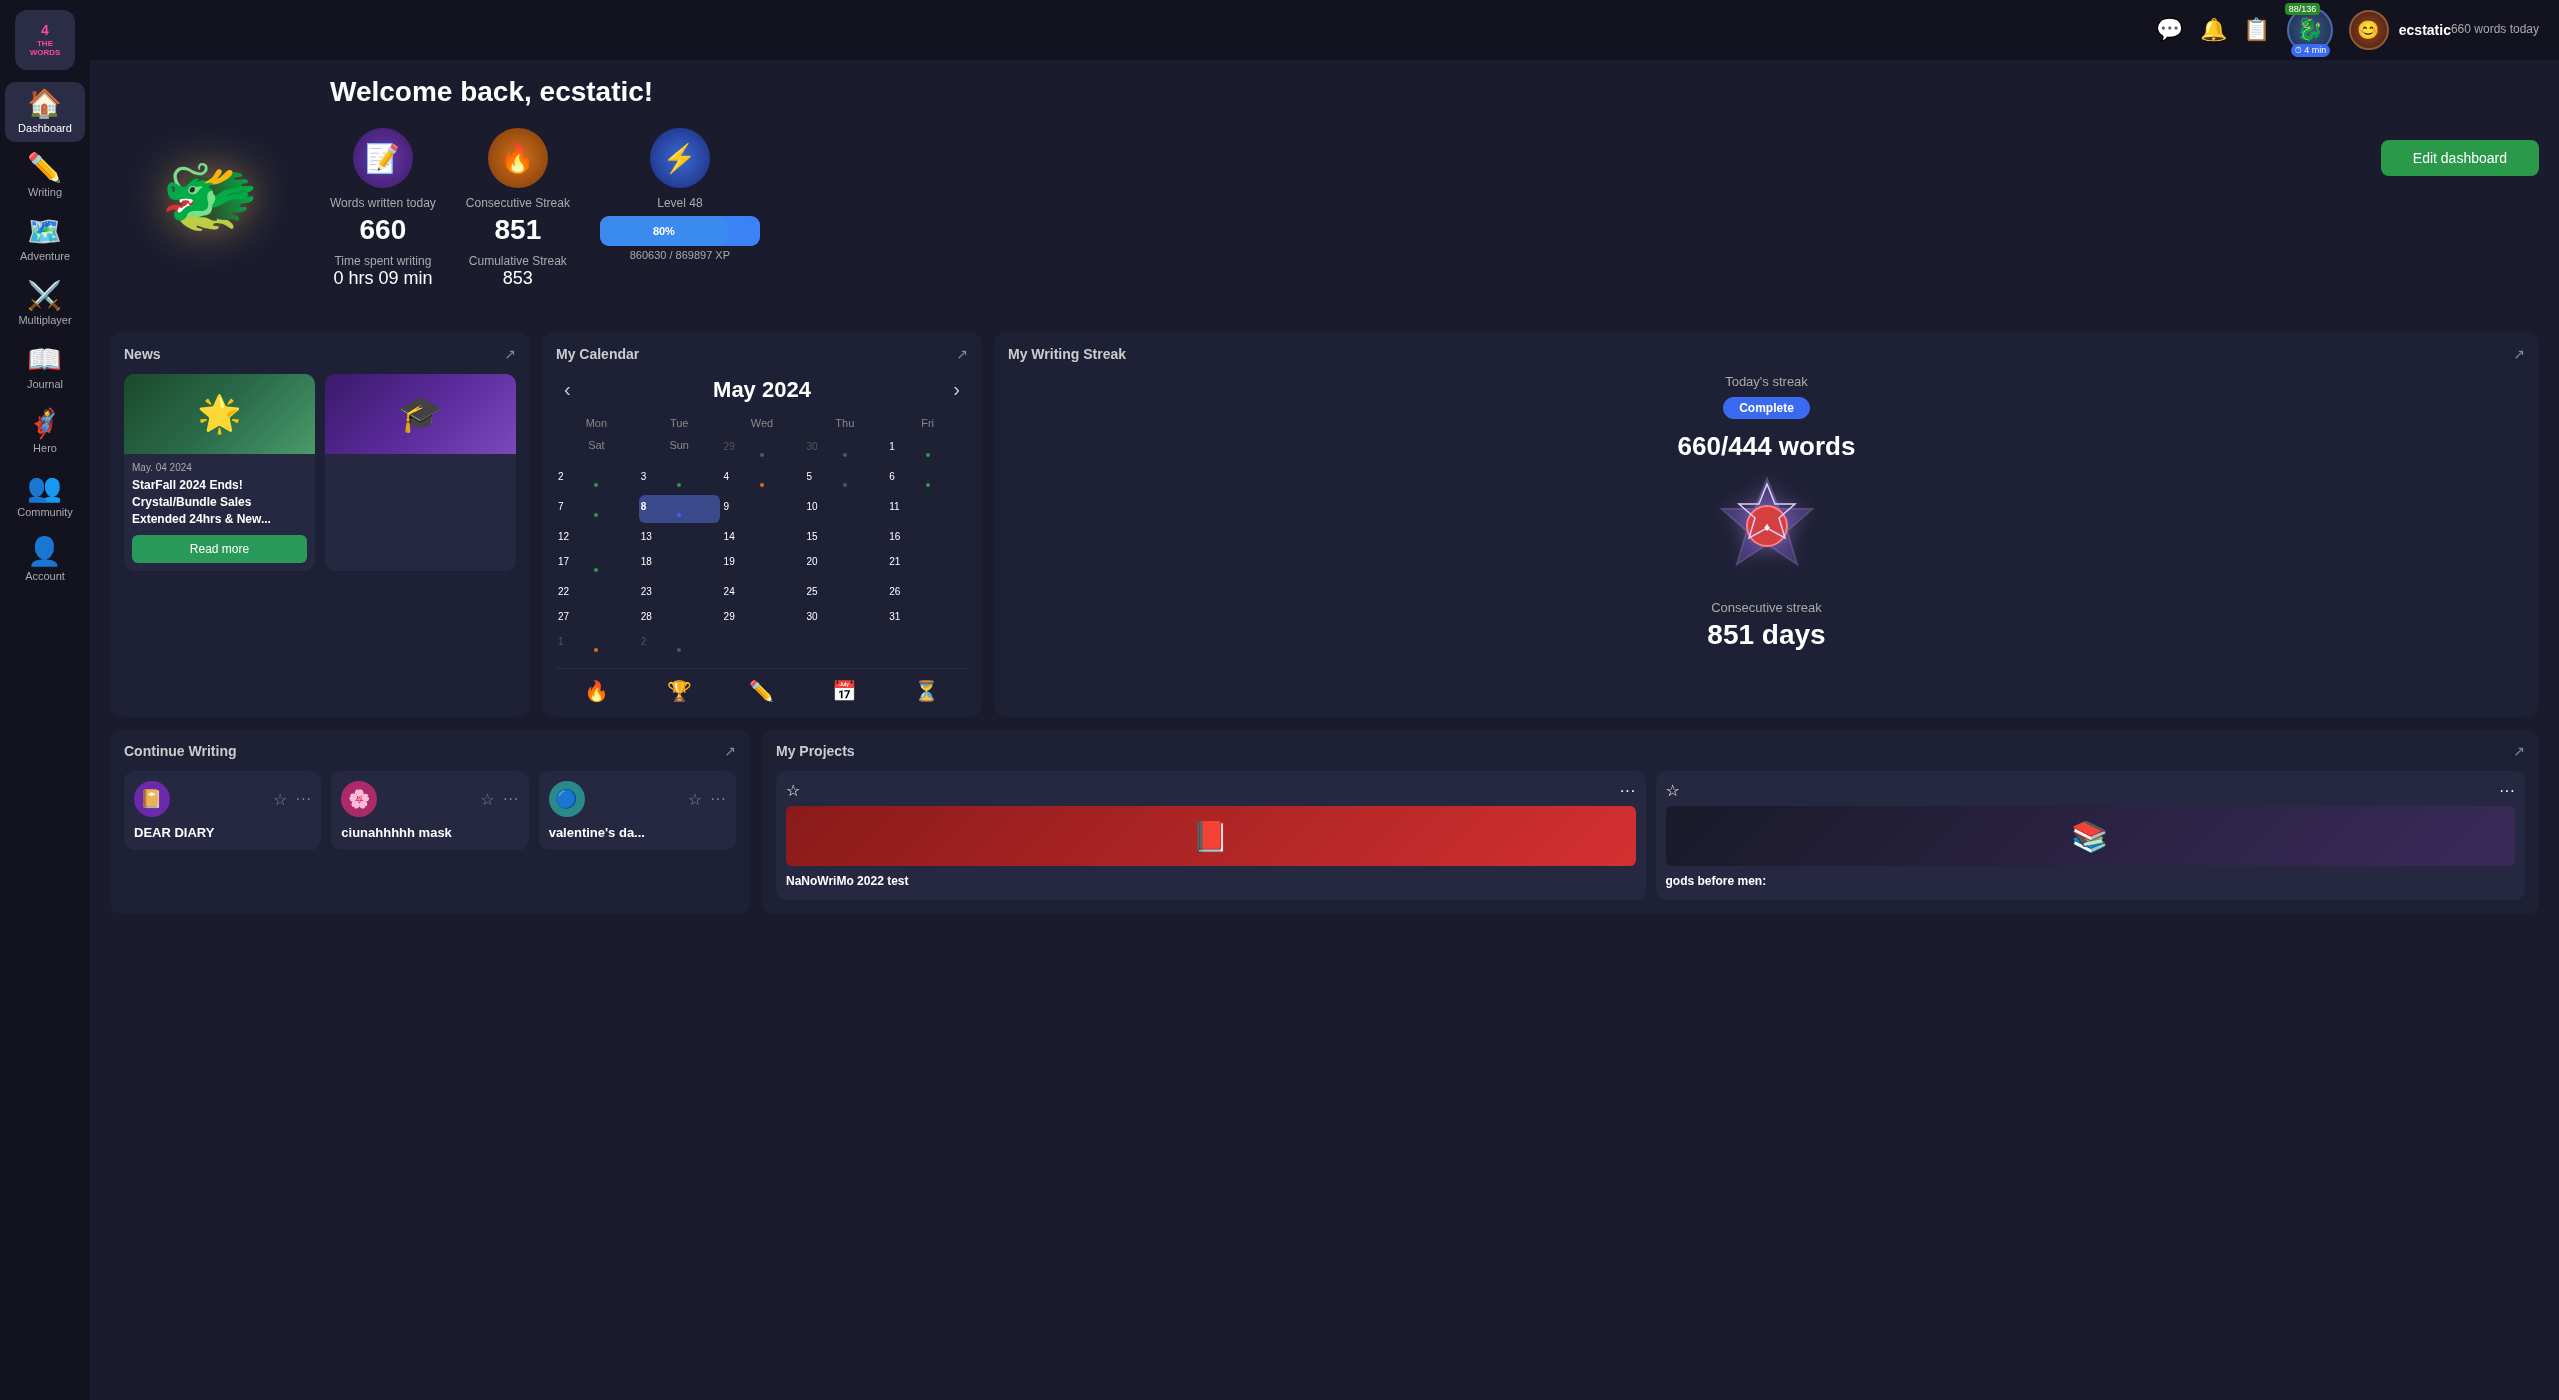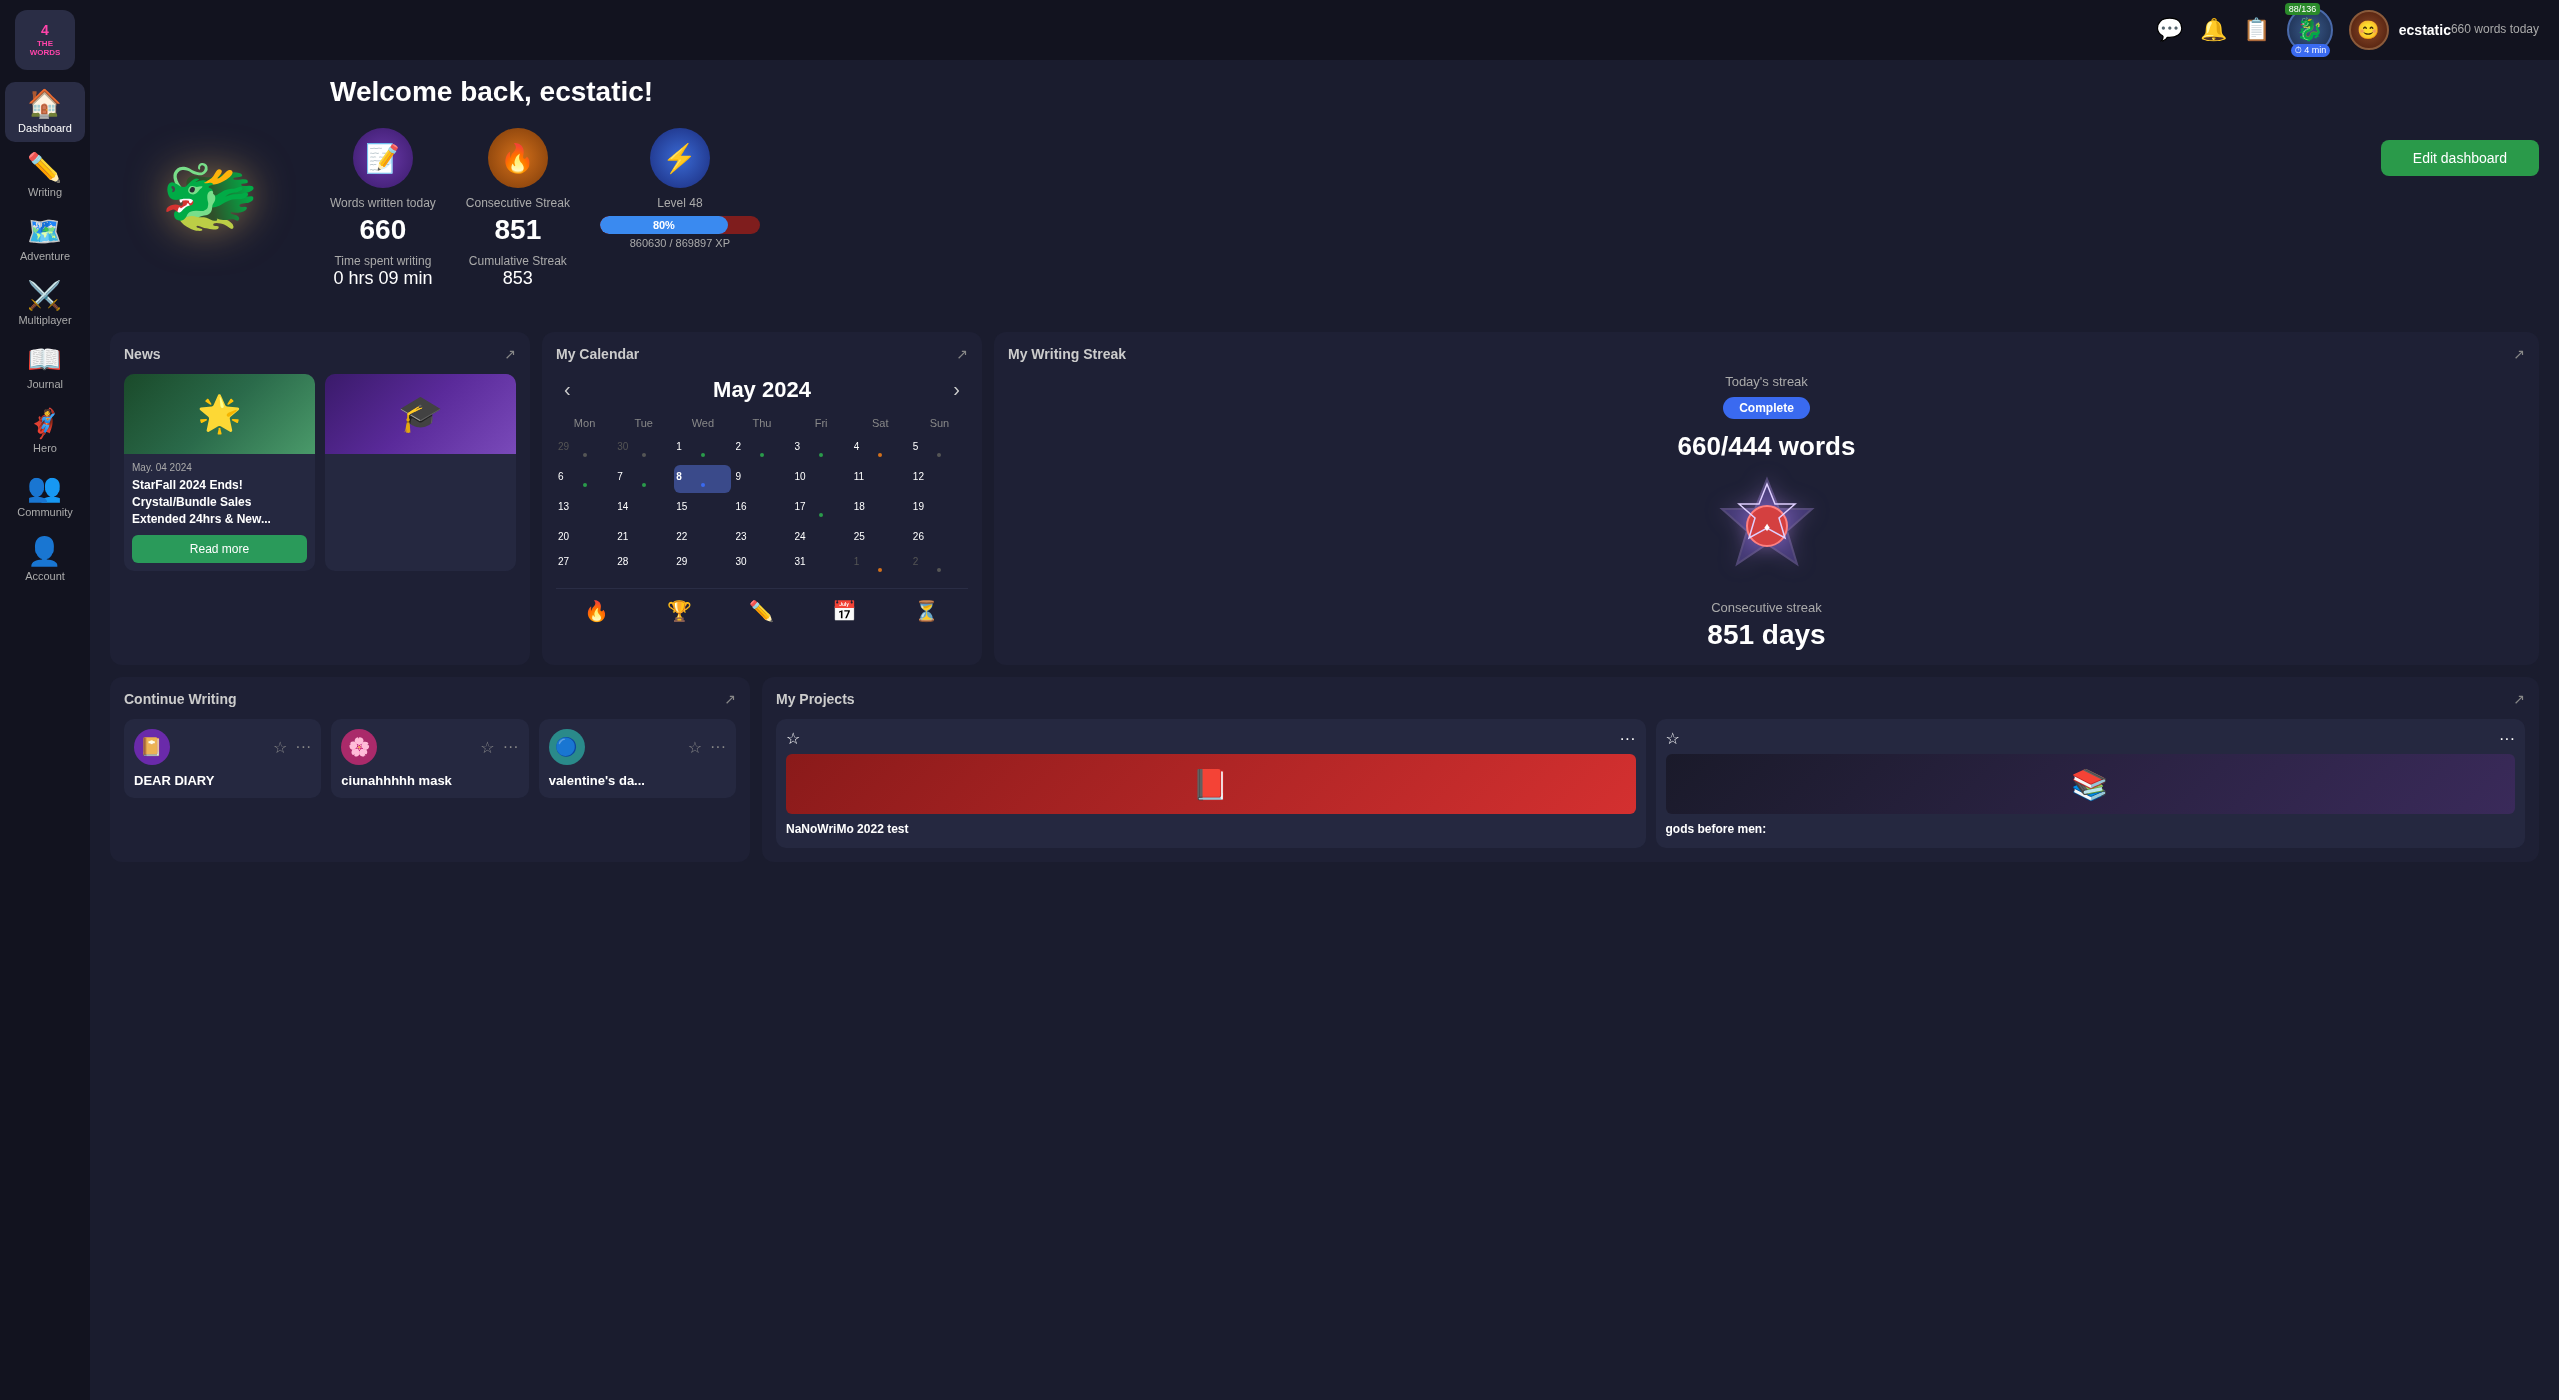--- a/index.html
+++ b/index.html
@@ -198,22 +198,22 @@
     .stat-icon.purple { background: radial-gradient(circle, #6a3aaa, #3a1a6a); }
     .stat-icon.orange { background: radial-gradient(circle, #d4701a, #7a3a0a); }
     .stat-icon.blue { background: radial-gradient(circle, #3a6ad4, #1a2a7a); }
     .stat-label { font-size: 12px; color: #aaa; margin-bottom: 4px; }
     .stat-value { font-size: 28px; font-weight: bold; text-align: center; }
     .stat-sublabel { font-size: 12px; color: #aaa; margin-top: 8px; }
     .stat-subvalue { font-size: 18px; }
     .level-bar-container { margin-top: 6px; }
     .level-bar {
       width: 160px;
-      height: 18px;
-      background: #7f1d1d;
+      height: 30px;
+      background: #3b82f6;
       border-radius: 9px;
       overflow: hidden;
       position: relative;
     }
     .level-bar-fill {
       height: 100%;
       background: #3a8af0;
       border-radius: 9px;
       display: flex;
       align-items: center;
@@ -304,21 +304,21 @@
       background: none;
       border: none;
       color: #ccc;
       cursor: pointer;
       font-size: 20px;
       padding: 4px 8px;
     }
     .cal-month { font-size: 22px; font-weight: bold; }
     .cal-grid {
       display: grid;
-      grid-template-columns: repeat(7, 1fr);
+      grid-template-columns: repeat(5, 1fr);
       gap: 2px;
     }
     .cal-header { text-align: center; font-size: 11px; color: #888; padding: 4px; }
     .cal-day {
       font-size: 10px;
       padding: 6px 2px;
       border-radius: 6px;
       cursor: pointer;
       position: relative;
     }

